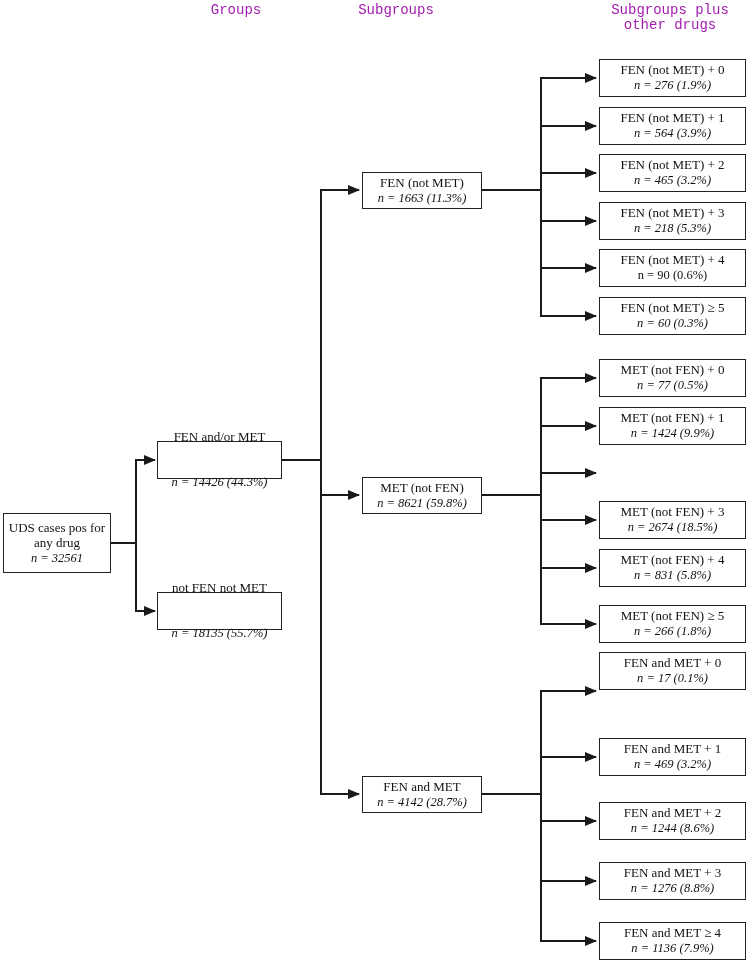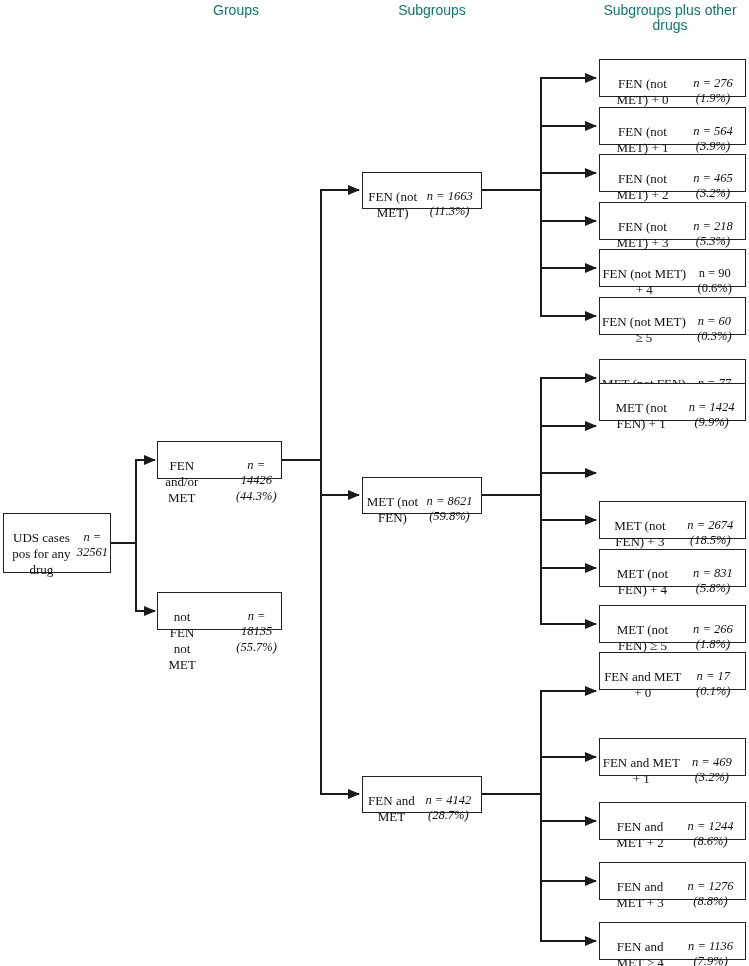--- a/index.html
+++ b/index.html
@@ -9,56 +9,56 @@
     height: 966px;
     background: #ffffff;
     font-family: "Liberation Serif", serif;
     color: #111111;
     overflow: hidden;
   }
   .col-header {
     position: absolute;
     top: 3px;
     transform: translateX(-50%);
-    font-family: Liberation Sans, sans-serif;
+    font-family: Liberation Mono, monospace;
     font-size: 14px;
     line-height: 1.1;
-    color: #0f766e;
+    color: #a21caf;
     text-align: center;
     white-space: nowrap;
   }
   .col-header.wrap { white-space: normal; width: 160px; }
   #connectors { position: absolute; left: 0; top: 0; }
   .node {
     position: absolute;
     box-sizing: border-box;
     border: 1.6px solid #222222;
     background: #ffffff;
     display: flex;
-    flex-direction: row;
+    flex-direction: column;
     justify-content: center;
     text-align: center;
     line-height: 1.22;
     padding: 16px 2px;
   }
   .node .label { font-size: 13px; color: #111111; }
   .node .stat  { font-size: 12.5px; font-style: italic; color: #111111; }
   .node .stat.roman { font-style: normal; }
   .node.root   { left: 3px;   top: 513px; width: 108px; height: 60px; }
   .node.group  { left: 157px; width: 125px; height: 38px; gap: 30px; }
   .node.sub    { left: 362px; width: 120px; height: 37px; }
   .node.leaf   { left: 599px; width: 147px; height: 38px; }
 </style>
 </head>
 <body>
 
 <div id="figure">
 
   <div class="col-header" style="left:236px">Groups</div>
-  <div class="col-header" style="left:432px">Subgroups</div>
+  <div class="col-header" style="left:396px">Subgroups</div>
   <div class="col-header wrap" style="left:670px">Subgroups plus other drugs</div>
 
   <svg id="connectors" width="749" height="966" viewBox="0 0 749 966">
     <defs>
       <marker id="arrow" viewBox="0 0 12 10" refX="11" refY="5" markerWidth="12" markerHeight="10" markerUnits="userSpaceOnUse" orient="auto">
         <path d="M0,0 L12,5 L0,10 Z" fill="#1a1a1a"></path>
       </marker>
     </defs>
     <g stroke="#1a1a1a" stroke-width="2" fill="none">
 
@@ -150,21 +150,21 @@
   </div>
   <div class="node leaf" style="top:297px">
     <div class="label">FEN (not MET) ≥ 5</div>
     <div class="stat">n = 60 (0.3%)</div>
   </div>
 
   <div class="node leaf" style="top:359px">
     <div class="label">MET (not FEN) + 0</div>
     <div class="stat">n = 77 (0.5%)</div>
   </div>
-  <div class="node leaf" style="top:383px">
+  <div class="node leaf" style="top:407px">
     <div class="label">MET (not FEN) + 1</div>
     <div class="stat">n = 1424 (9.9%)</div>
   </div>
   <div class="node leaf" style="top:501px">
     <div class="label">MET (not FEN) + 3</div>
     <div class="stat">n = 2674 (18.5%)</div>
   </div>
   <div class="node leaf" style="top:549px">
     <div class="label">MET (not FEN) + 4</div>
     <div class="stat">n = 831 (5.8%)</div>

